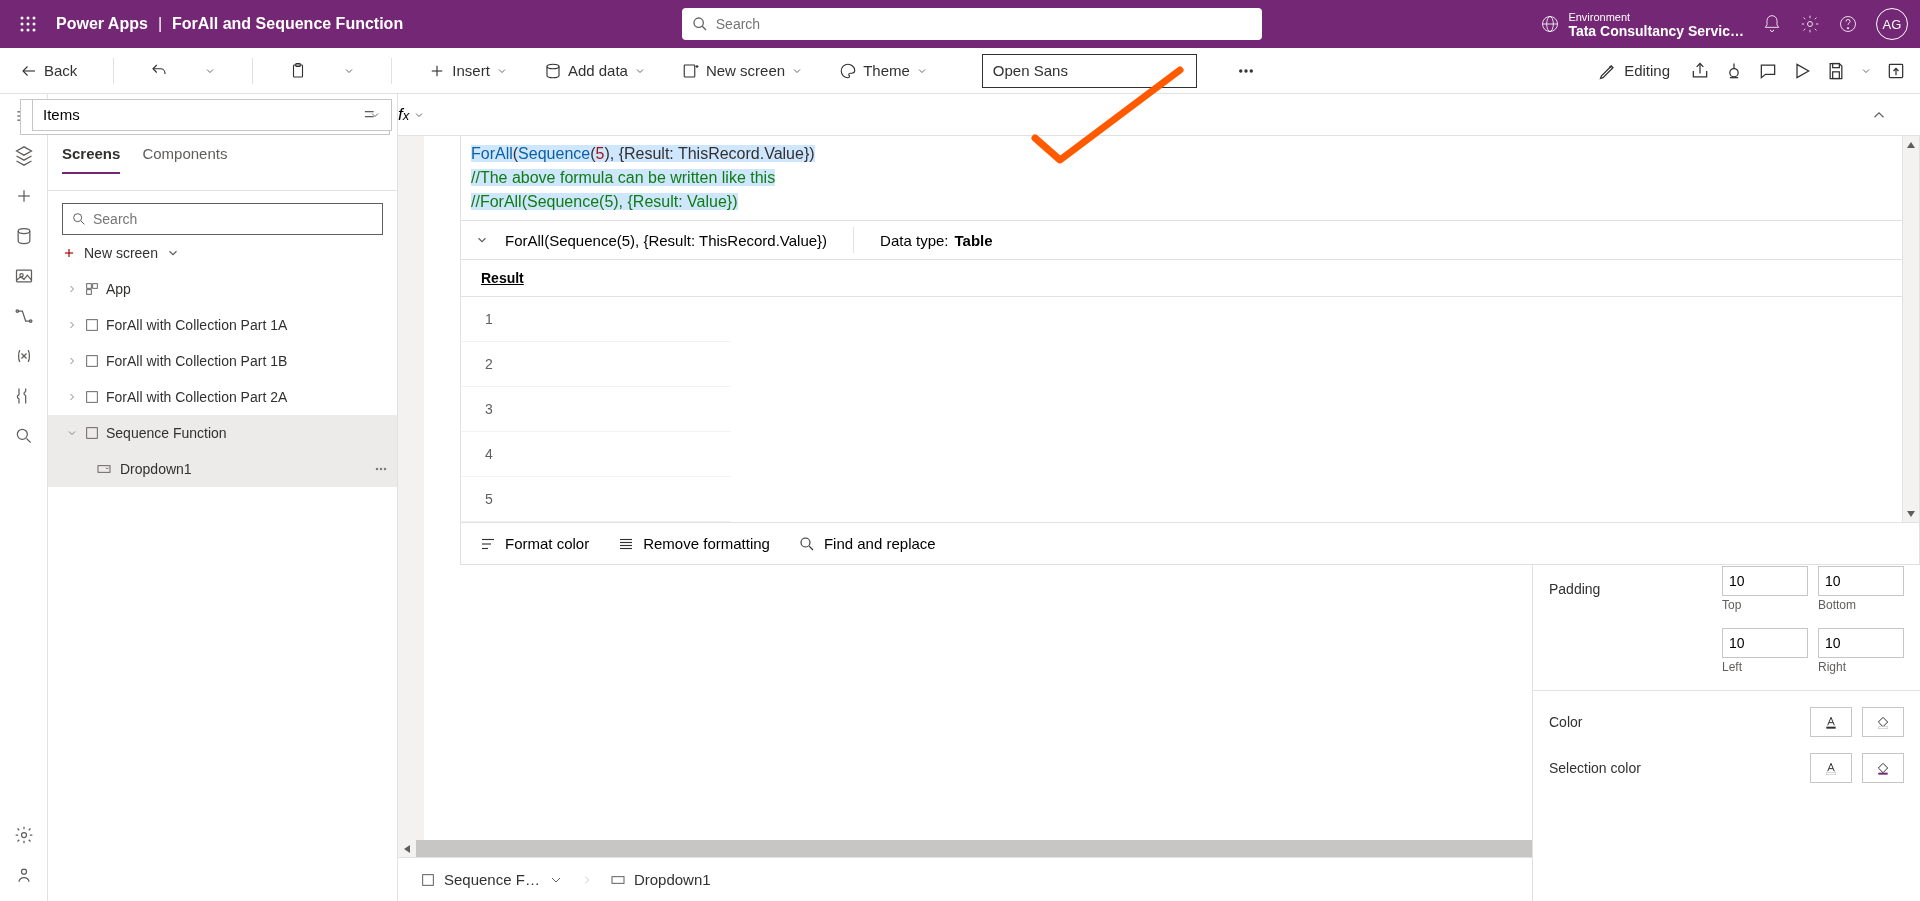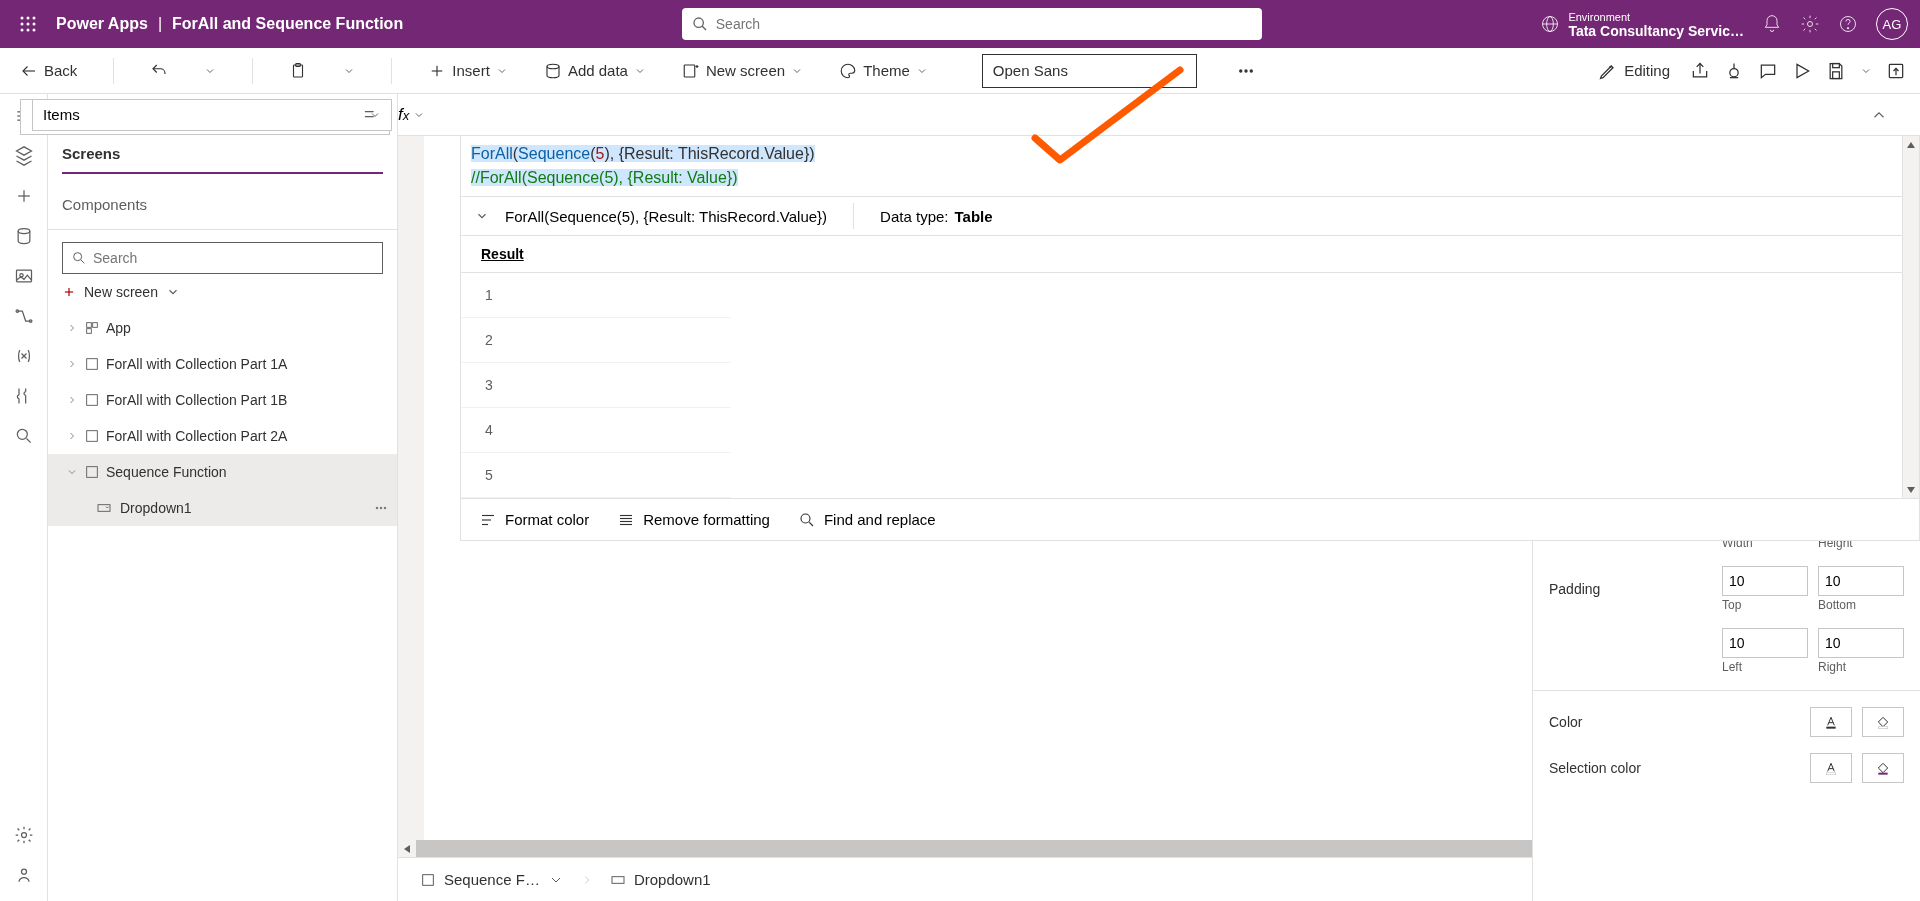--- a/index.html
+++ b/index.html
@@ -39,21 +39,21 @@
 
 .rail { width: 48px; border-right: 1px solid #e1e1e1; display: flex; flex-direction: column; align-items: center; padding-top: 12px; gap: 20px; }
 .rail .r-ico { width: 20px; height: 20px; stroke: #605e5c; fill: none; stroke-width: 1.5; cursor: pointer; }
 .rail-bottom { margin-top: auto; margin-bottom: 16px; display: flex; flex-direction: column; align-items: center; gap: 20px; }
 
 
 .tree { width: 350px; border-right: 1px solid #e1e1e1; display: flex; flex-direction: column; }
 .tree-head { display: flex; align-items: center; justify-content: space-between; padding: 14px 14px 4px 14px; }
 .tree-title { font-size: 20px; font-weight: 600; }
 .tree-close { width: 16px; height: 16px; stroke: #605e5c; fill: none; stroke-width: 1.5; cursor: pointer; }
-.tree-tabs { display: flex; gap: 22px; padding: 10px 14px 6px 14px; border-bottom: 1px solid #e1e1e1; flex-direction: column; }
+.tree-tabs { display: flex; gap: 22px; padding: 10px 14px 16px 14px; border-bottom: 1px solid #e1e1e1; }
 .tree-tab { font-size: 15px; padding-bottom: 10px; cursor: pointer; color: #605e5c; }
 .tree-tab.active { color: #323130; border-bottom: 2px solid #742774; font-weight: 600; }
 .tree-search { margin: 12px 14px 0 14px; height: 32px; border: 1px solid #605e5c; display: flex; align-items: center; padding: 0 8px; }
 .tree-search svg { width: 16px; height: 16px; stroke: #605e5c; fill: none; }
 .tree-search input { flex: 1; border: none; outline: none; margin-left: 6px; font-size: 14px; }
 .new-screen { display: flex; align-items: center; gap: 8px; padding: 10px 14px; font-size: 14px; color: #323130; cursor: pointer; }
 .new-screen svg { width: 14px; height: 14px; stroke: #a80000; fill: none; stroke-width: 2; }
 .tree-item { display: flex; align-items: center; gap: 6px; height: 36px; padding: 0 8px 0 18px; font-size: 14px; color: #323130; cursor: pointer; }
 .tree-item .chev2 { width: 12px; height: 12px; stroke: #605e5c; fill: none; stroke-width: 1.5; }
 .tree-item .node-ico { width: 16px; height: 16px; stroke: #605e5c; fill: none; stroke-width: 1.4; }
@@ -479,20 +479,21 @@
       <svg viewBox="0 0 24 24" style="width:18px;height:18px;stroke:#605e5c;fill:none;stroke-width:1.5; margin-left:auto;">
           <polyline points="6,15 12,9 18,15"></polyline>
         </svg>
     </div>
 
     <div class="canvas-page"></div>
 
     <div class="formula-area">
       <div class="formula-code">
         <div class="line"><span class="sel"><span class="hl-blue">ForAll</span><span class="hl-plain">(</span><span class="hl-blue">Sequence</span><span class="hl-plain">(</span><span class="hl-num">5</span><span class="hl-plain">), {Result: ThisRecord.Value})</span></span></div>
+        <div class="line"><span class="sel hl-green">//The above formula can be written like this</span></div>
         <div class="line"><span class="sel hl-green">//ForAll(Sequence(5), {Result: Value})</span></div>
       </div>
       <div class="result-head">
         <svg class="collapse" viewBox="0 0 24 24">
             <polyline points="6,9 12,15 18,9"></polyline>
           </svg>
         <span>ForAll(Sequence(5), {Result: ThisRecord.Value})</span>
         <div class="dtsep"></div>
         <span>Data type:</span>
         <b style="margin-left:-10px;">Table</b>

